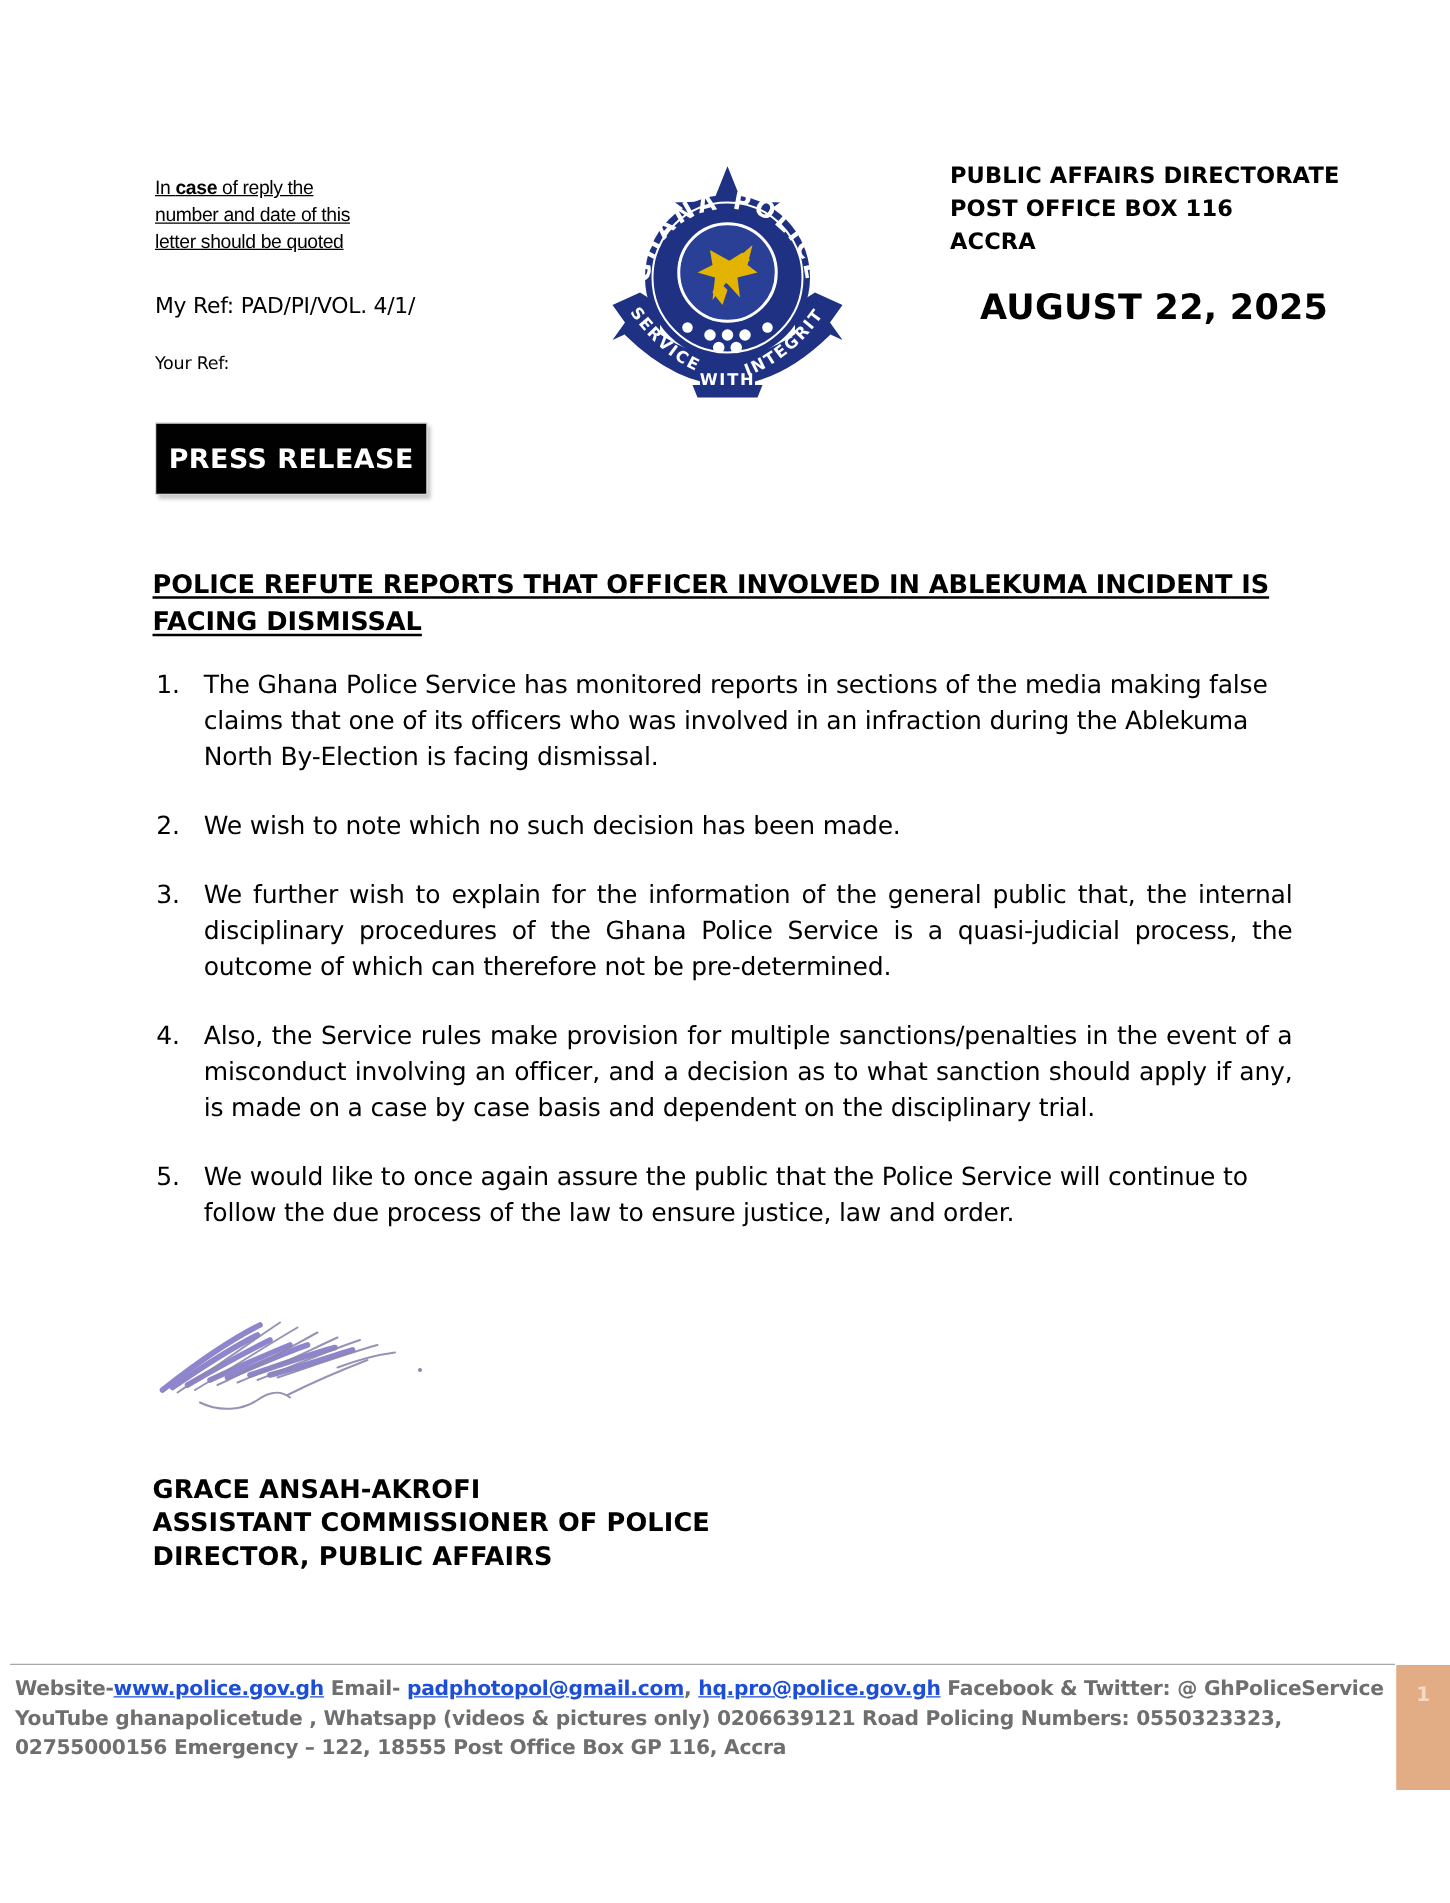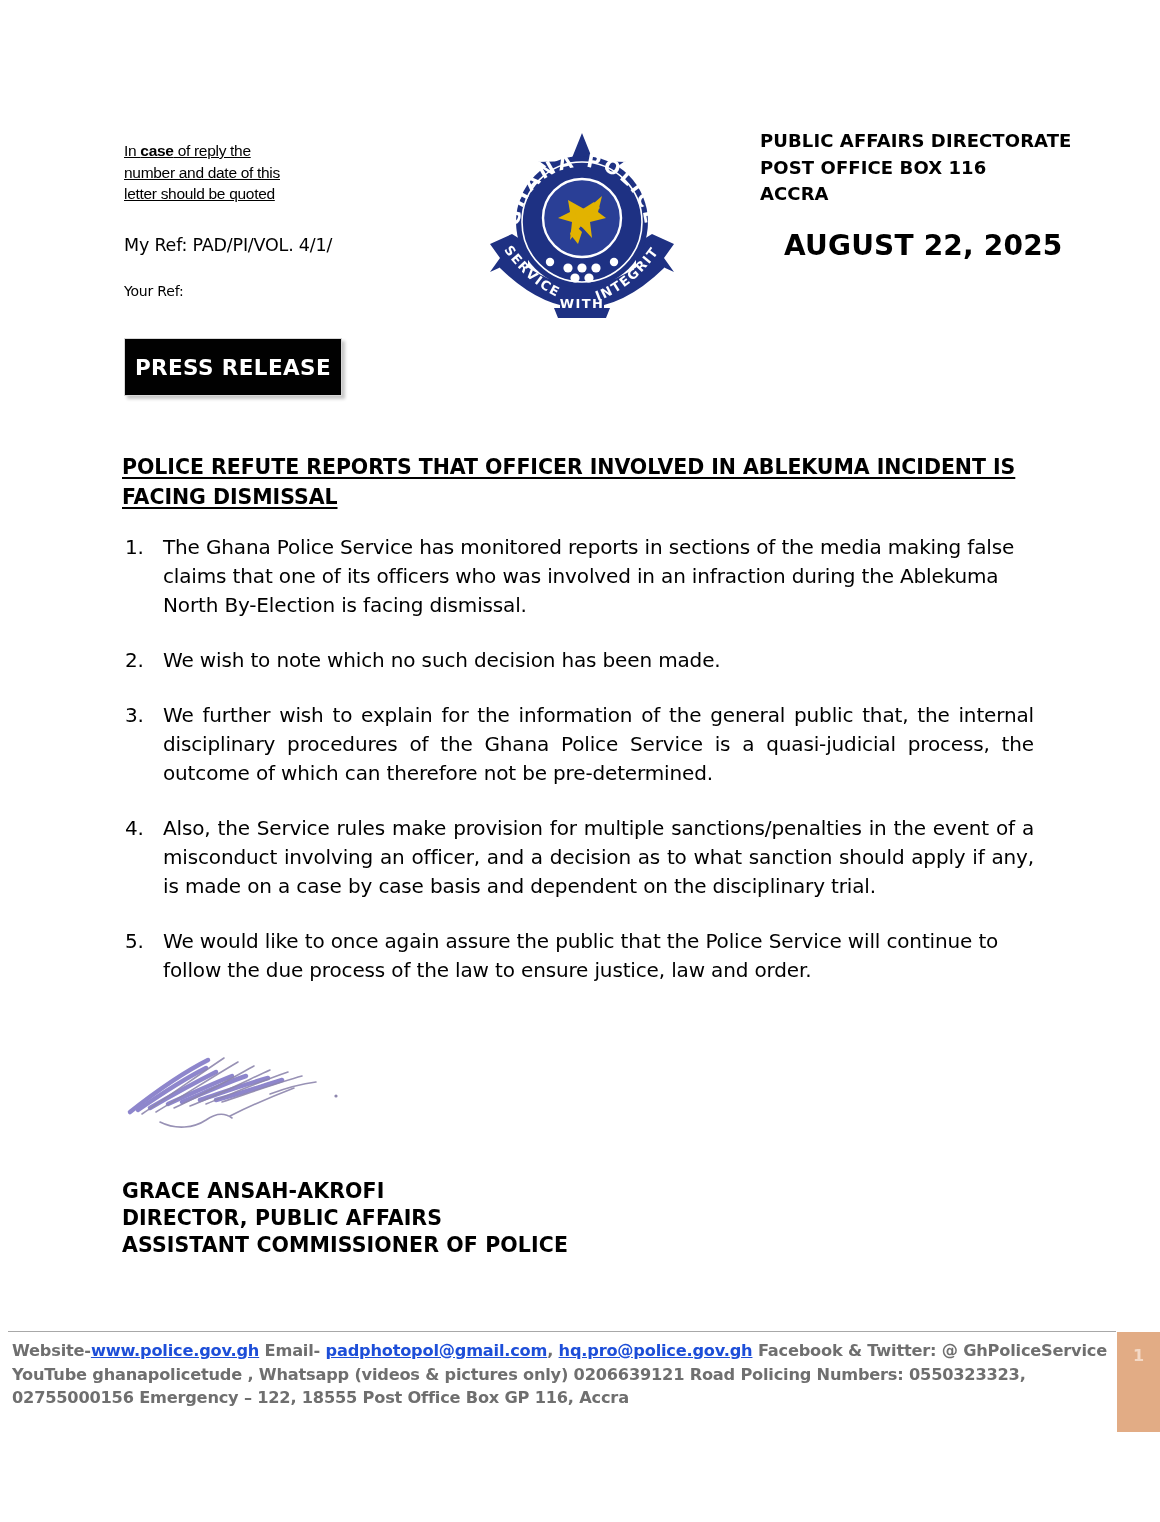--- a/index.html
+++ b/index.html
@@ -359,22 +359,22 @@
       <path d="M 40,72 C 56,80 74,78 86,70 C 96,63 104,62 112,68"></path>
       <path d="M 110,66 C 126,58 148,48 174,38"></path>
       <path d="M 150,44 C 166,38 180,34 196,32"></path>
     </g>
     <circle cx="216" cy="46" r="1.6" fill="#8d86ad"></circle>
   </svg>
 </div>
 
 <div class="sign-block">
   <div class="line">GRACE ANSAH-AKROFI</div>
+  <div class="line">ASSISTANT COMMISSIONER  OF POLICE</div>
   <div class="line">DIRECTOR, PUBLIC AFFAIRS</div>
-  <div class="line">ASSISTANT COMMISSIONER  OF POLICE</div>
 </div>
 
 <div class="footer-rule"></div>
 
 <div class="footer">
   <div><span>Website-</span><span class="link">www.police.gov.gh</span><span> Email- </span><span class="link">padphotopol@gmail.com</span><span>, </span><span class="link">hq.pro@police.gov.gh</span><span> Facebook &amp; Twitter: @ GhPoliceService</span></div>
   <div>YouTube ghanapolicetude , Whatsapp (videos &amp; pictures only) 0206639121 Road Policing Numbers: 0550323323,</div>
   <div>02755000156 Emergency – 122, 18555 Post Office Box GP 116, Accra</div>
 </div>
 

